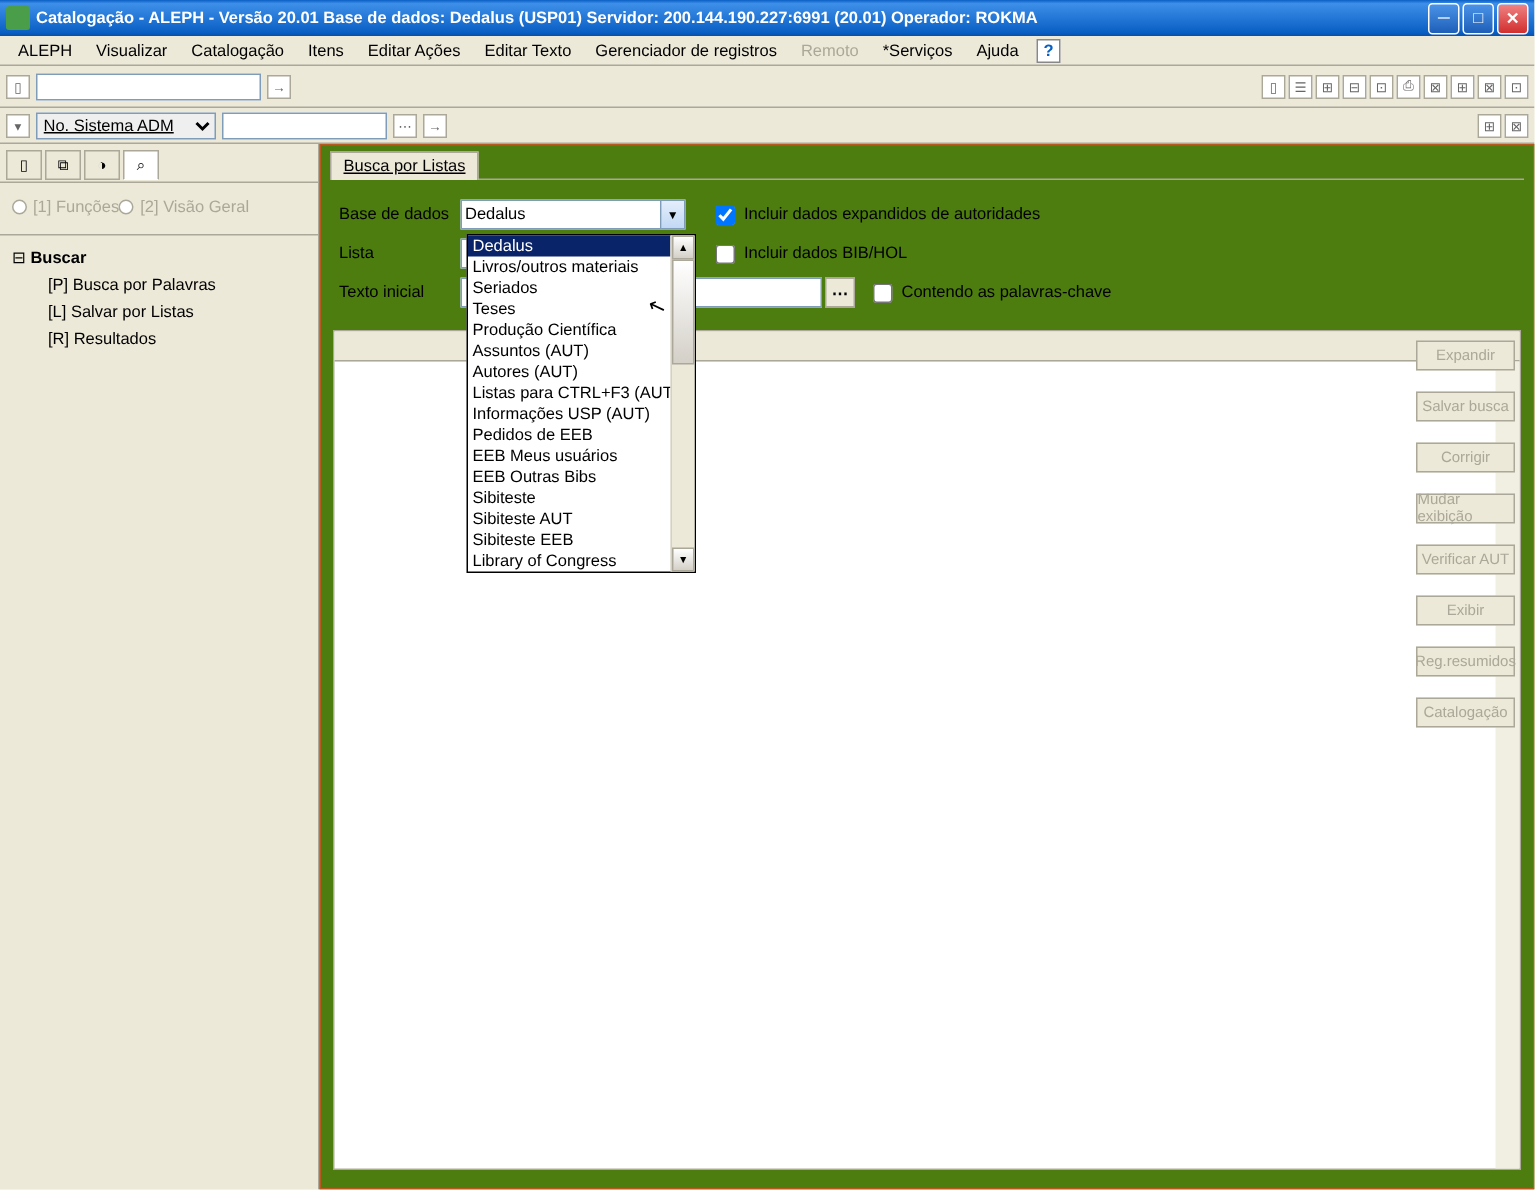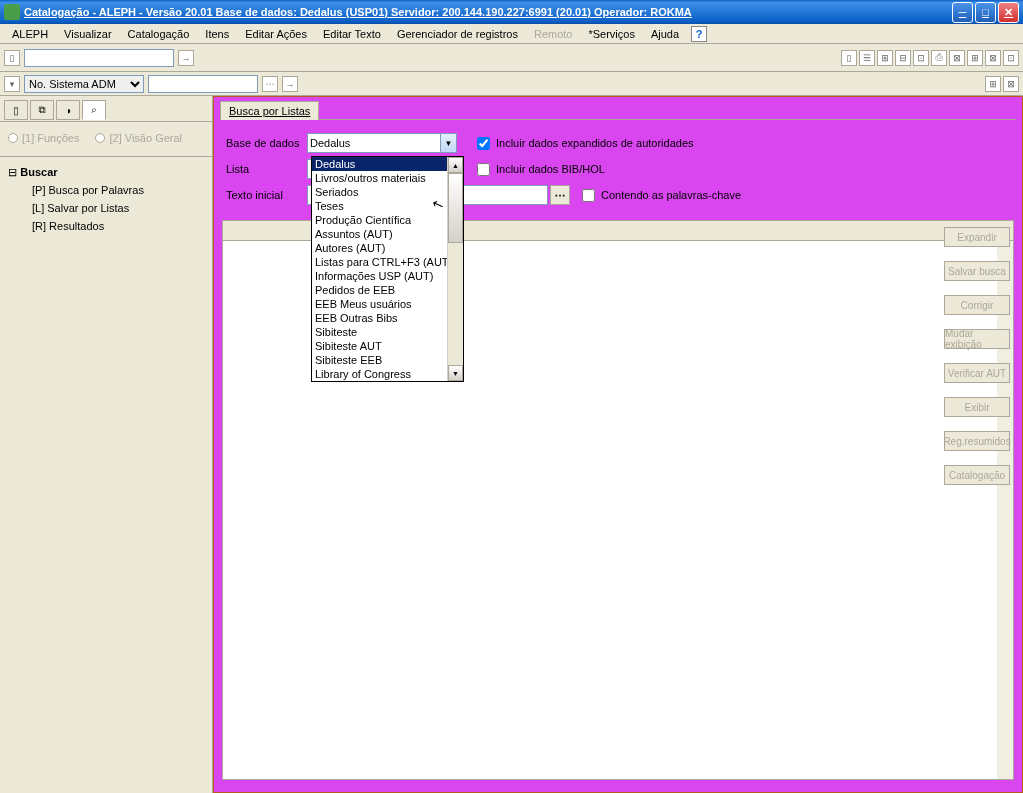--- a/index.html
+++ b/index.html
@@ -1,54 +1,54 @@
 <!DOCTYPE html>
 <html><head>
 <meta charset="utf-8">
 <style>
 * { margin: 0; padding: 0; box-sizing: border-box; font-family: Tahoma, Arial, sans-serif; font-size: 11px; }
 body { background: #ece9d8; overflow: hidden; width: 1023px; height: 793px; }
 
-.titlebar { background: linear-gradient(to bottom, #0a5fc4, #3d8fe8 10%, #0a5fc4 90%, #084fa8); height: 24px; display: flex; align-items: center; padding: 0 4px; color: white; text-decoration: underline; }
+.titlebar { background: linear-gradient(to bottom, #0a5fc4, #3d8fe8 10%, #0a5fc4 90%, #084fa8); height: 24px; display: flex; align-items: center; padding: 0 4px; color: white; }
 .titlebar-icon { width: 16px; height: 16px; margin-right: 4px; background: #4a9e4a; border-radius: 2px; }
 .titlebar-text { flex: 1; font-weight: bold; white-space: nowrap; overflow: hidden; }
 .titlebar-btns { display: flex; gap: 2px; }
 .titlebar-btn { width: 21px; height: 21px; border: 1px solid #fff; border-radius: 3px; display: flex; align-items: center; justify-content: center; font-weight: bold; color: white; cursor: pointer; }
 .tb-min, .tb-max { background: linear-gradient(to bottom, #4a93e8, #1e5fb8); }
 .tb-close { background: linear-gradient(to bottom, #f08282, #d22e2e); }
 
 .menubar { background: #ece9d8; height: 20px; display: flex; align-items: center; padding: 0 4px; border-bottom: 1px solid #aca899; }
 .menu-item { padding: 2px 8px; cursor: pointer; }
 .menu-disabled { color: #aca899; cursor: default; }
 .menu-help-icon { width: 16px; height: 16px; border: 1px solid #888; background: #fff; color: #0a5fc4; font-weight: bold; display: inline-flex; align-items: center; justify-content: center; margin-left: 4px; cursor: pointer; }
 
 .toolbar1 { height: 28px; display: flex; align-items: center; padding: 0 4px; border-bottom: 1px solid #aca899; gap: 4px; }
 .toolbar1 input { border: 1px solid #7f9db9; height: 18px; padding: 0 2px; }
 .tool-icon { width: 16px; height: 16px; border: 1px solid #aca899; background: #fff; cursor: pointer; display: inline-flex; align-items: center; justify-content: center; font-size: 9px; color: #666; }
 .toolbar1-right { margin-left: auto; display: flex; gap: 2px; }
 
 .toolbar2 { height: 24px; display: flex; align-items: center; padding: 0 4px; border-bottom: 1px solid #aca899; gap: 4px; }
-.toolbar2 select { border: 1px solid #7f9db9; height: 18px; font-size: 11px; }
+.toolbar2 select { border: 1px solid #7f9db9; height: 18px; font-size: 11px; text-decoration: underline; }
 .toolbar2 input { border: 1px solid #7f9db9; height: 18px; padding: 0 2px; }
 .toolbar2-right { margin-left: auto; display: flex; gap: 2px; }
 
 .main-area { display: flex; height: 697px; }
 .left-panel { width: 213px; background: #ece9d8; border-right: 1px solid #aca899; display: flex; flex-direction: column; }
 .left-tabs { height: 26px; border-bottom: 1px solid #aca899; display: flex; align-items: flex-start; padding: 4px 4px 0 4px; gap: 2px; }
 .left-tab { width: 24px; height: 20px; border: 1px solid #aca899; background: #ece9d8; cursor: pointer; display: flex; align-items: center; justify-content: center; font-size: 10px; }
 .left-tab.active { background: #fff; border-bottom: 1px solid #fff; }
-.left-sub { padding: 10px 8px; display: flex; gap: 16px; color: #aca899; }
+.left-sub { padding: 10px 8px; display: flex; color: #aca899; }
 .left-radio { display: flex; align-items: center; gap: 4px; cursor: pointer; }
 .left-radio .circle { width: 10px; height: 10px; border: 1px solid #aca899; border-radius: 50%; background: #fff; }
 .tree { padding: 4px 8px; line-height: 18px; }
 .tree-root { font-weight: bold; color: #000; }
 .tree-item { padding-left: 24px; color: #000; cursor: pointer; }
 .tree-sep { border-top: 1px solid #aca899; margin: 2px 0; }
 
-.right-panel { flex: 1; background: #d946ef; border: 1px solid #b85a1e; position: relative; }
+.right-panel { flex: 1; background: #4d7c0f; border: 1px solid #b85a1e; position: relative; }
 .content-tab-area { padding: 4px 6px 0 6px; }
 .content-tab { display: inline-block; padding: 3px 8px; border: 1px solid #aca899; border-bottom: none; background: #ece9d8; cursor: pointer; text-decoration: underline; color: #000; }
 .content-tab-sep { border-bottom: 1px solid #aca899; margin-top: -1px; }
 
 .form-area { padding: 12px 12px 8px 12px; position: relative; }
 .form-row { display: flex; align-items: center; margin-bottom: 4px; height: 22px; }
 .form-label { width: 81px; color: #000; }
 .form-select { width: 150px; height: 20px; border: 1px solid #7f9db9; background: #fff; display: flex; align-items: center; padding: 0 2px; cursor: pointer; position: relative; }
 .form-select .arrow { position: absolute; right: 0; top: 0; width: 16px; height: 18px; background: linear-gradient(#e4eefb,#c1d8f5); border-left: 1px solid #7f9db9; display: flex; align-items: center; justify-content: center; font-size: 8px; }
 .form-input { width: 241px; height: 20px; border: 1px solid #7f9db9; background: #fff; padding: 0 2px; }

